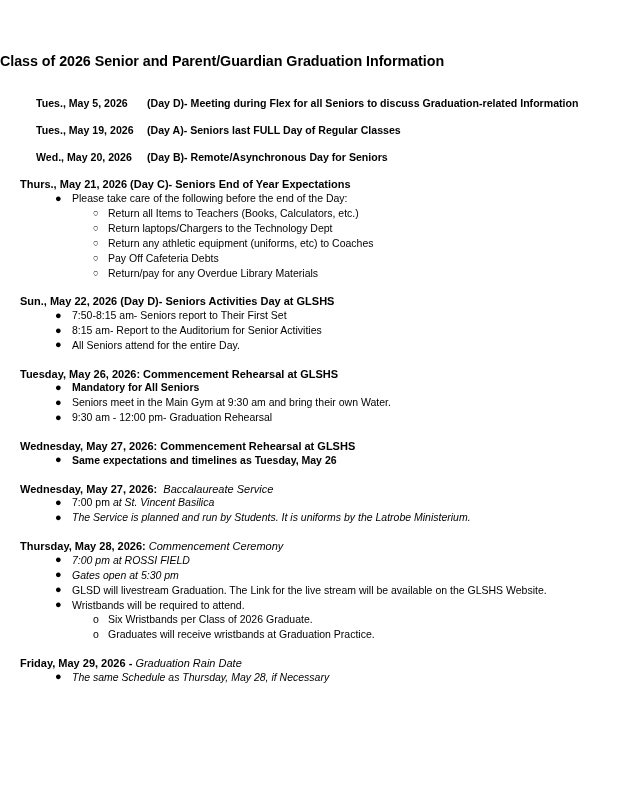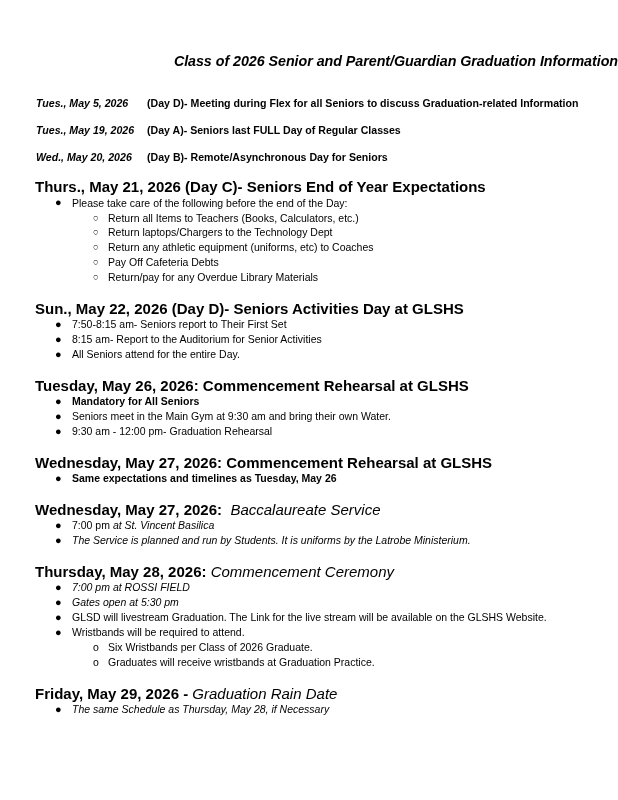--- a/index.html
+++ b/index.html
@@ -18,45 +18,43 @@
     position: relative;
     width: 618px;
     height: 800px;
     background: #ffffff;
     box-sizing: border-box;
     padding: 0;
   }
   .doc-title {
     font-size: 14.3px;
     font-weight: bold;
-    text-align: right;
+    text-align: left;
     padding-top: 44px;
     letter-spacing: -0.05px;
     line-height: 1.1;
-    font-style: italic;
   }
   .head-row {
     display: flex;
     font-size: 10.6px;
     font-weight: bold;
     padding-left: 36px;
     line-height: 1.15;
   }
   .head-date {
     min-width: 111px;
     white-space: nowrap;
-    font-style: italic;
   }
   .head-detail {
     white-space: nowrap;
   }
   .head-line {
-    font-size: 15px;
+    font-size: 11px;
     font-weight: bold;
-    padding-left: 35px;
+    padding-left: 20px;
     line-height: 1.15;
     white-space: nowrap;
   }
   .gap-tall { height: 18px; }
   .gap-para { height: 15px; }
 
   ul.lvl1 {
     list-style: none;
     margin: 0;
     padding: 0;

